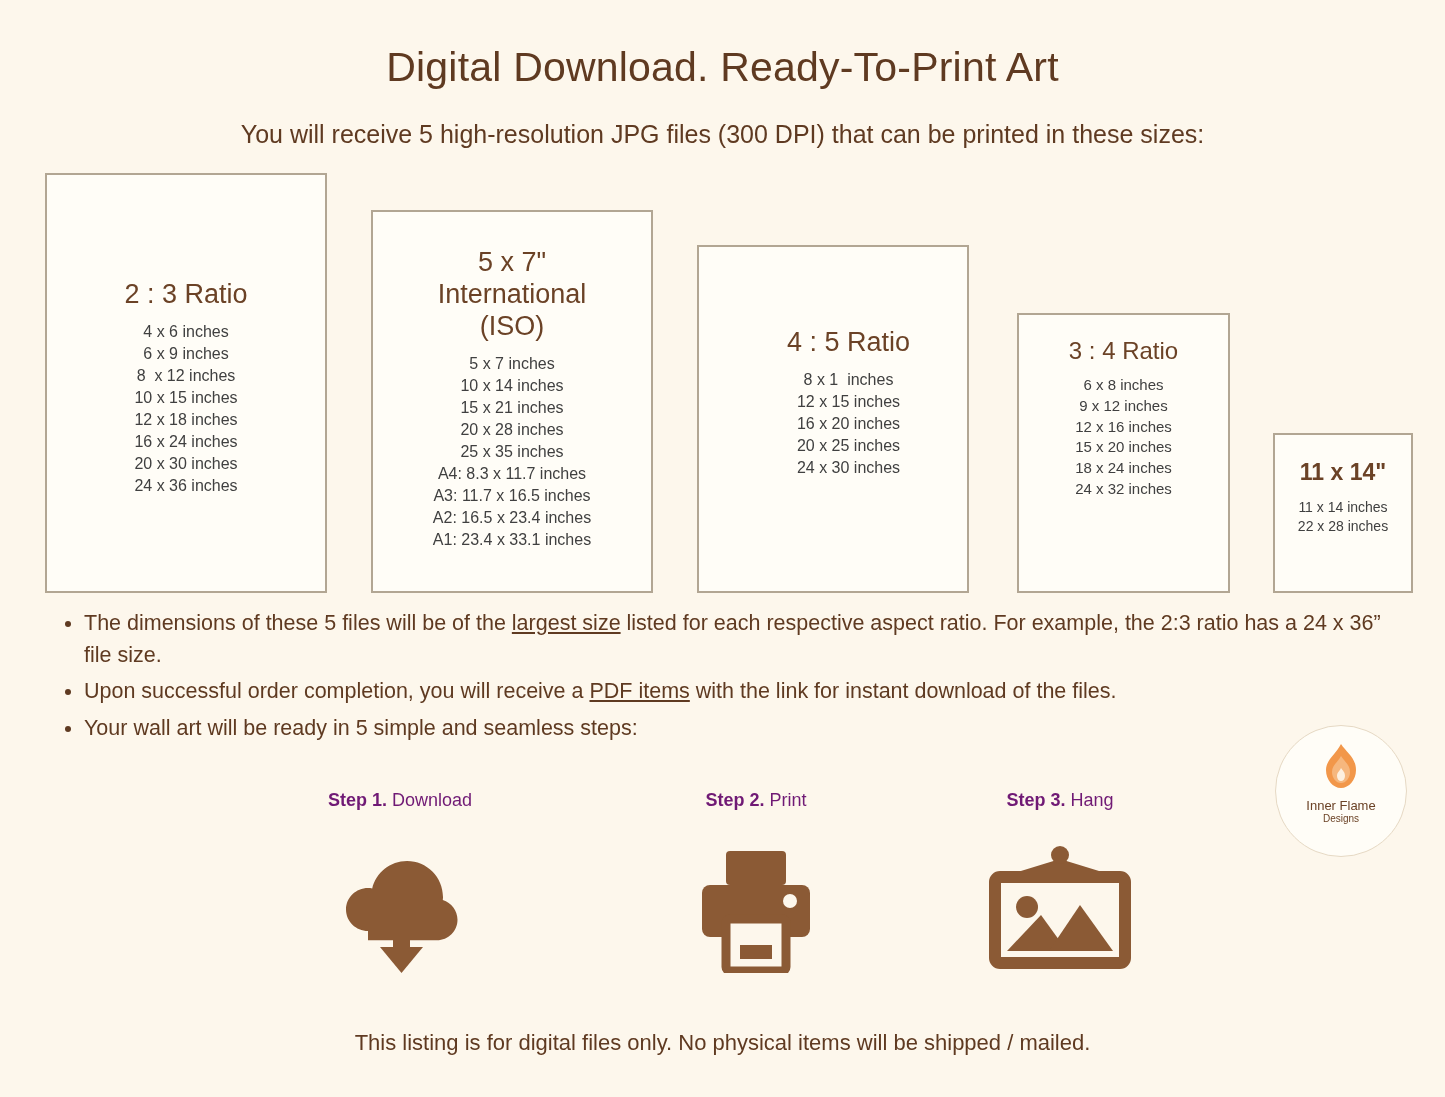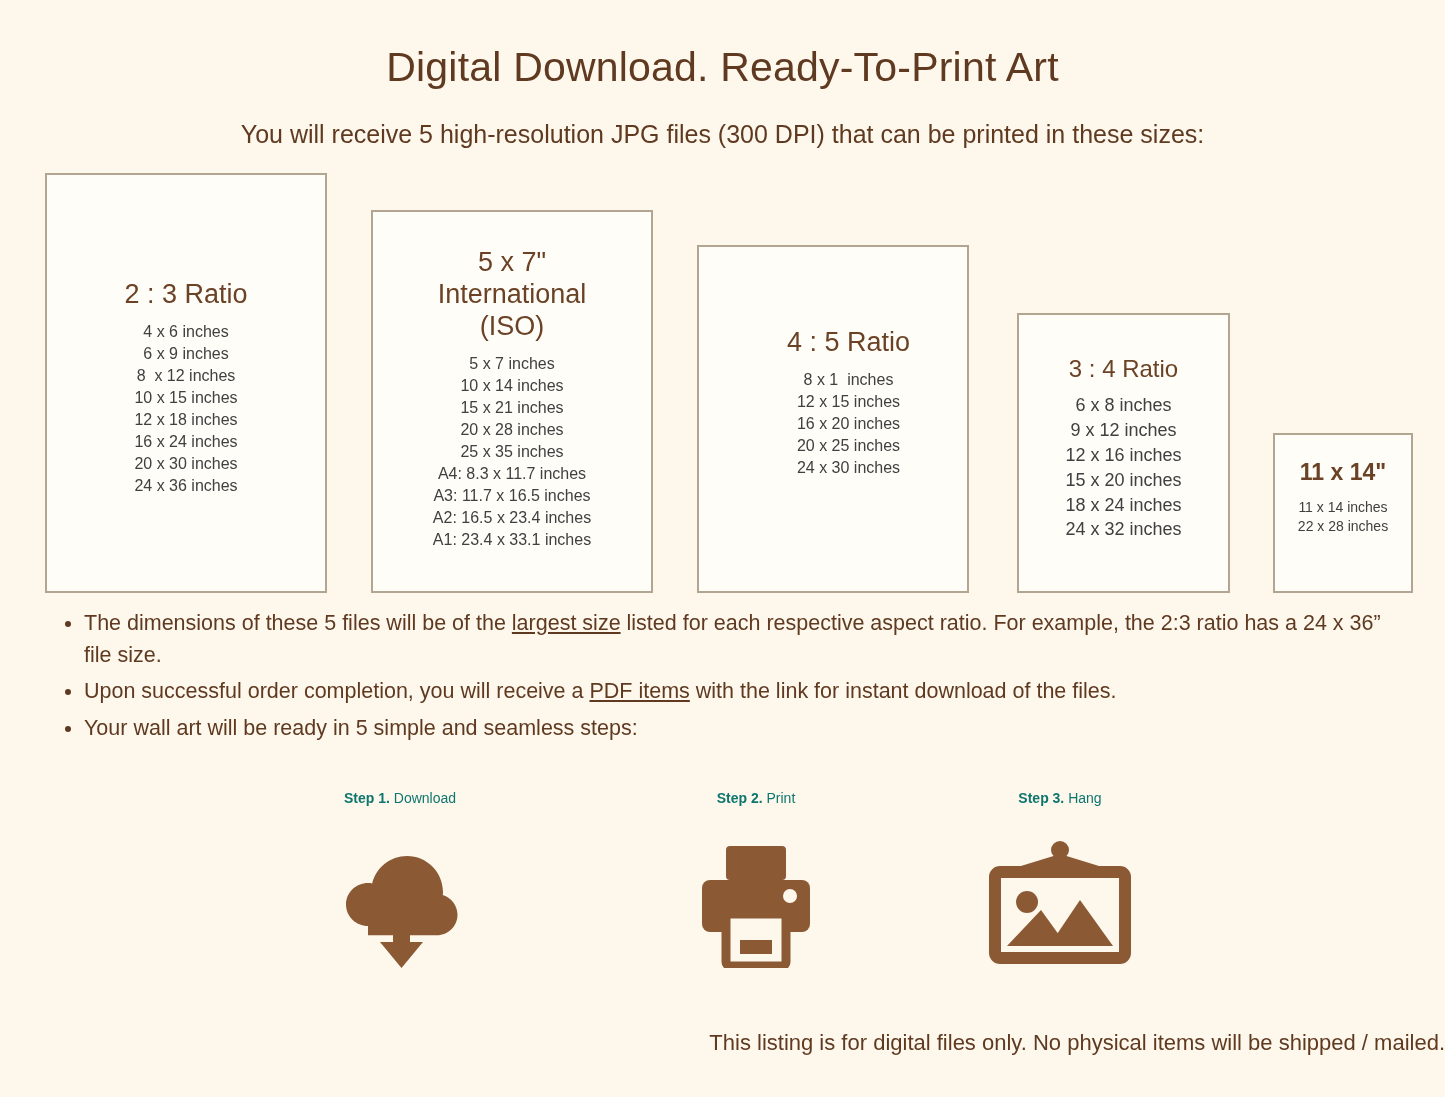--- a/index.html
+++ b/index.html
@@ -78,26 +78,26 @@
     white-space: pre;
   }
   
   #frame-0 { left: 45px;  top: 3px;   width: 282px; height: 420px; }
   #frame-0 .pad { padding-top: 104px; }
   #frame-1 { left: 371px; top: 40px;  width: 282px; height: 383px; }
   #frame-1 .pad { padding-top: 35px; }
   #frame-2 { left: 697px; top: 75px;  width: 272px; height: 348px; }
   #frame-2 .pad { padding-top: 80px; margin-left: 31px; }
   #frame-3 { left: 1017px;top: 143px; width: 213px; height: 280px; }
-  #frame-3 .pad { padding-top: 40px; }
+  #frame-3 .pad { padding-top: 22px; }
   #frame-4 { left: 1273px;top: 263px; width: 140px; height: 160px; }
   #frame-4 .pad { padding-top: 24px; }
   #frame-4 .ratio { font-size: 23px; font-weight: 600; }
   #frame-4 .sizes { font-size: 14px; margin-top: 12px; }
-  #frame-3 .sizes { font-size: 18px; }
+  #frame-3 .sizes { font-size: 15px; }
   
   .badge {
     position: absolute;
     left: 1199px;
     top: 183px;
     width: 211px;
     height: 211px;
     border-radius: 50%;
     background: #6b4226;
     color: #fdf7ec;
@@ -135,37 +135,37 @@
     height: 210px;
   }
   .step {
     position: absolute;
     text-align: center;
   }
   #step-0 { left: 250px; top: 0; width: 300px; }
   #step-1 { left: 636px; top: 0; width: 240px; }
   #step-2 { left: 930px; top: 0; width: 260px; }
   .step-label {
-    font-size: 14px;
-    color: #0f766e;
+    font-size: 18px;
+    color: #701a75;
     white-space: nowrap;
   }
   .step-label b { font-weight: 700; }
   .step-icon {
     margin-top: 22px;
     display: flex;
     justify-content: center;
   }
   
   .footer {
     position: absolute;
     top: 1030px;
     left: 0;
     width: 1445px;
-    text-align: right;
+    text-align: center;
     font-size: 22px;
     color: #5f3a21;
   }
   
   .logo {
     position: absolute;
     right: 38px;
     bottom: 22px;
     width: 132px;
     height: 132px;
@@ -331,14 +331,23 @@
           <path d="M32 118 L66 82 L92 118 Z" fill="#8b5a35"></path>
           <path d="M74 118 L105 72 L138 118 Z" fill="#8b5a35"></path>
         </svg>
       </div>
     </div>
 
   </div>
 
   <div class="footer">This listing is for digital files only. No physical items will be shipped / mailed.</div>
 
+  <div class="logo">
+    <svg width="50" height="52" viewBox="0 0 50 52">
+      <path d="M25 2c6 9 15 14 15 26 0 10-7 18-15 18S10 38 10 28C10 18 20 12 25 2z" fill="#f2974a"></path>
+      <path d="M25 14c4 6 9 9 9 16 0 6-4 11-9 11s-9-5-9-11c0-7 6-10 9-16z" fill="#f6b77e"></path>
+      <path d="M25 26c2 3 4 4 4 8 0 3-2 5-4 5s-4-2-4-5c0-4 3-5 4-8z" fill="#fdf0e0"></path>
+    </svg>
+    <div class="logo-text-1">Inner Flame</div>
+    <div class="logo-text-2">Designs</div>
+  </div>
 
 </div>
 
 </body></html>

